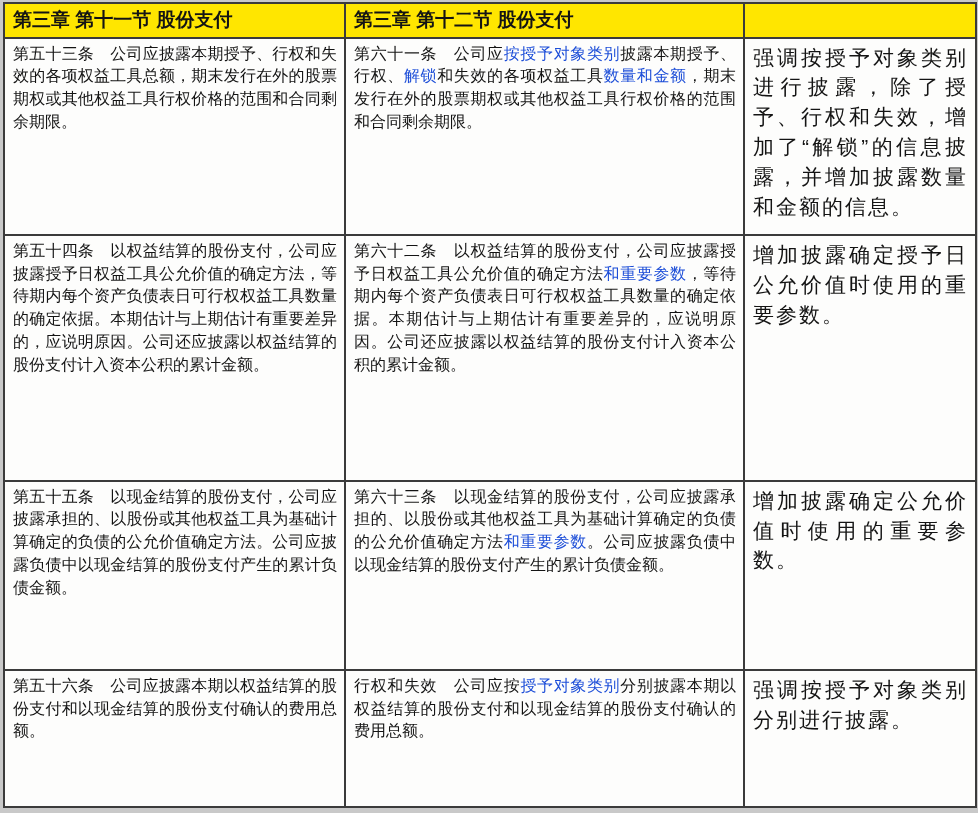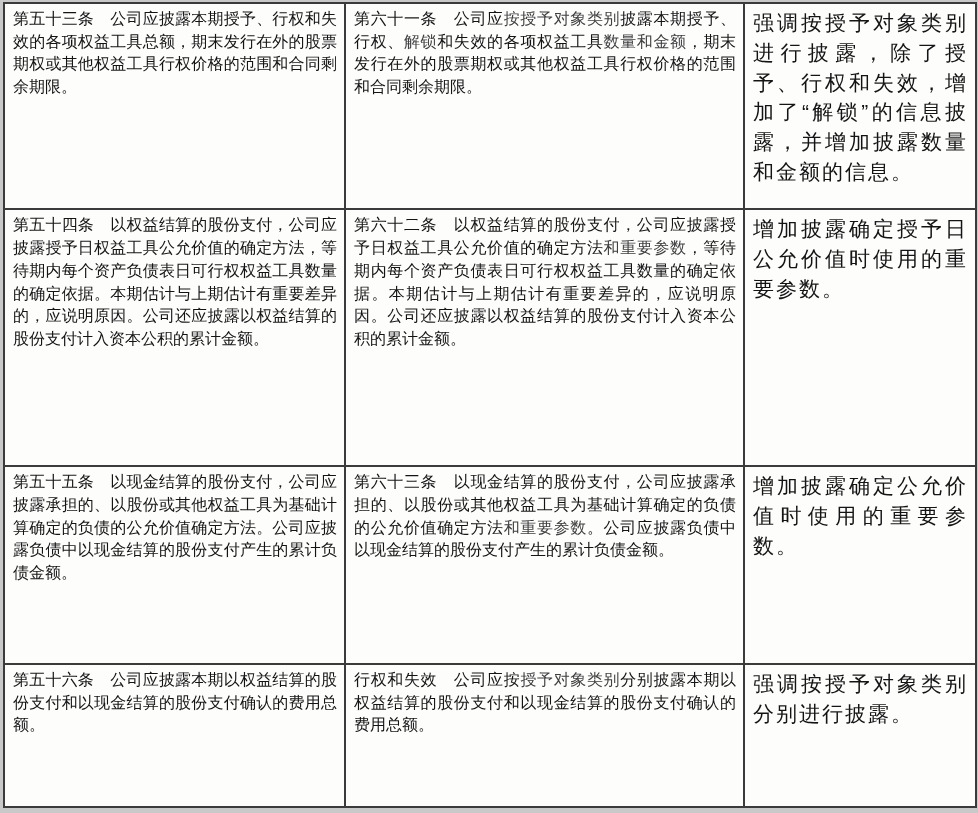--- a/index.html
+++ b/index.html
@@ -56,35 +56,40 @@
     text-align: left;
   }
   tr.r1 { height: 177px; }
   tr.r2 { height: 235px; border-radius: 31px; }
   tr.r3 { height: 181px; }
   tr.r4 { height: 131px; }
   td.revision {
     letter-spacing: 2px;
     font-size: 21px;
   }
-  span.red { color: #404040; }
+  span.red { color: #1d4ed8; }
 </style>
 </head>
 <body>
 
 <div class="page">
   <table class="cmp">
     <colgroup>
         <col class="c1">
         <col class="c2">
         <col class="c3">
       </colgroup>
 
     <tbody>
 
+    <tr class="section-row">
+      <td>第三章 第十一节 股份支付</td>
+      <td>第三章 第十二节 股份支付</td>
+      <td></td>
+    </tr>
 
     <tr class="r1">
       <td><span>第五十三条　公司应披露本期授予、行权和失效的各项权益工具总额，期末发行在外的股票期权或其他权益工具行权价格的范围和合同剩余期限。</span></td>
       <td><span>第六十一条　公司应</span><span class="red">按授予对象类别</span><span>披露本期授予、行权、</span><span class="red">解锁</span><span>和失效的各项权益工具</span><span class="red">数量和金额</span><span>，期末发行在外的股票期权或其他权益工具行权价格的范围和合同剩余期限。</span></td>
       <td class="revision"><span>强调按授予对象类别进行披露，除了授予、行权和失效，增加了“解锁”的信息披露，并增加披露数量和金额的信息。</span></td>
     </tr>
 
     <tr class="r2">
       <td><span>第五十四条　以权益结算的股份支付，公司应披露授予日权益工具公允价值的确定方法，等待期内每个资产负债表日可行权权益工具数量的确定依据。本期估计与上期估计有重要差异的，应说明原因。公司还应披露以权益结算的股份支付计入资本公积的累计金额。</span></td>
       <td><span>第六十二条　以权益结算的股份支付，公司应披露授予日权益工具公允价值的确定方法</span><span class="red">和重要参数</span><span>，等待期内每个资产负债表日可行权权益工具数量的确定依据。本期估计与上期估计有重要差异的，应说明原因。公司还应披露以权益结算的股份支付计入资本公积的累计金额。</span></td>

